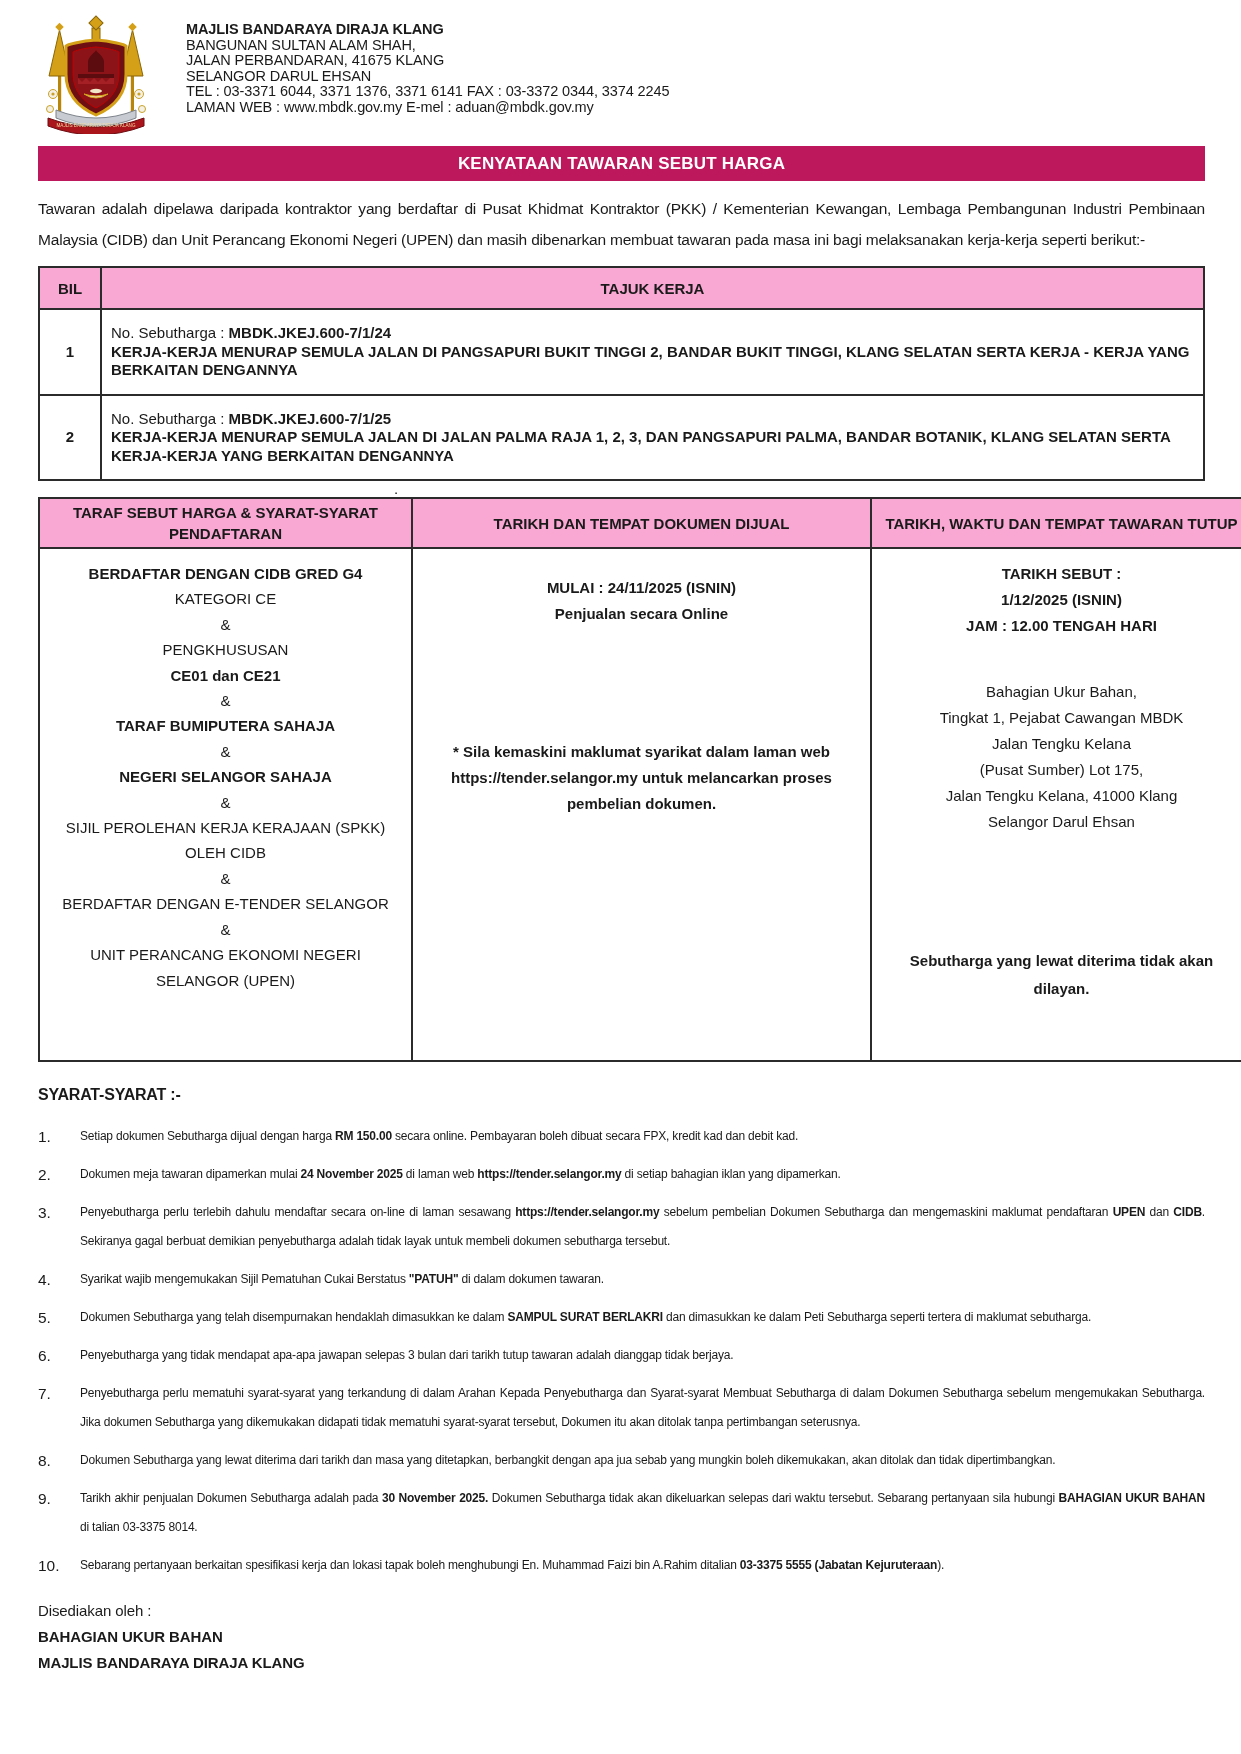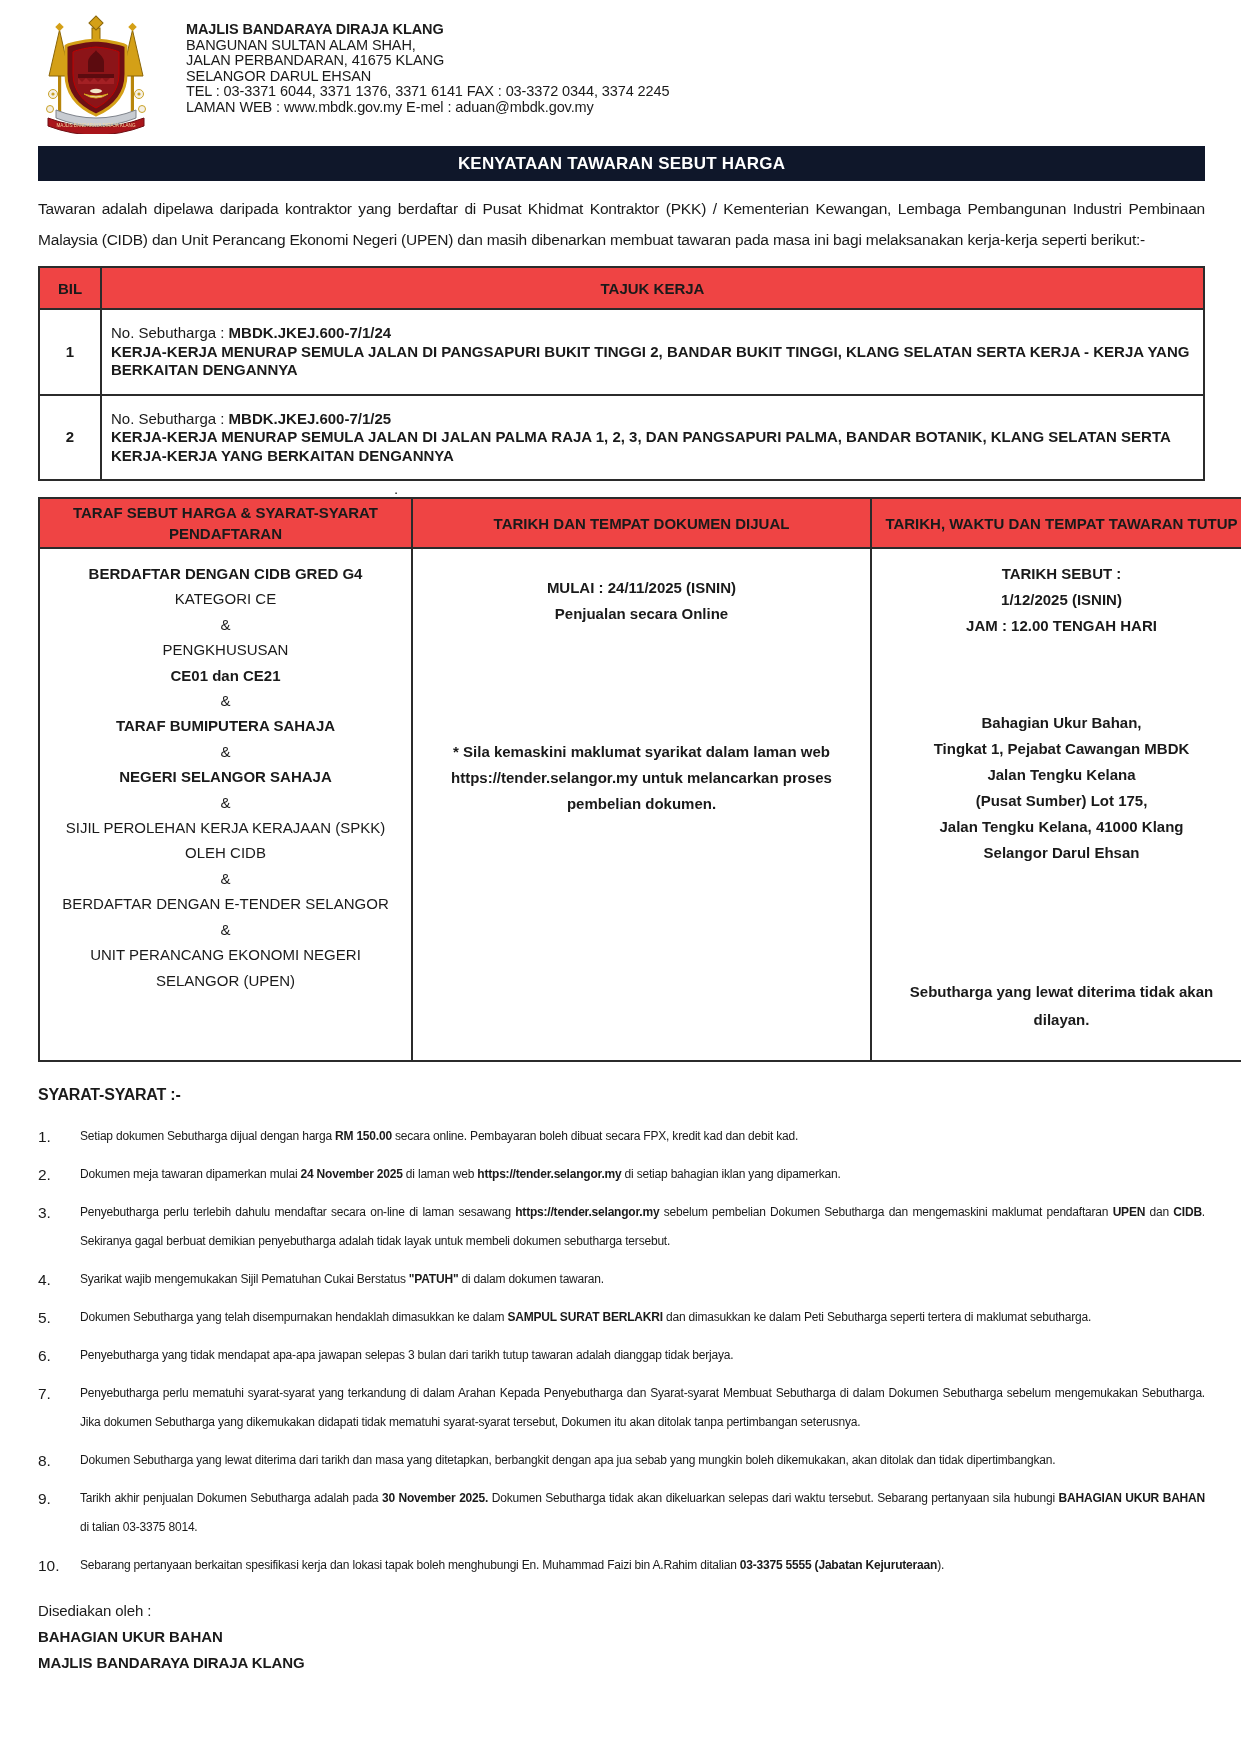--- a/index.html
+++ b/index.html
@@ -7,51 +7,51 @@
   .page{padding:14px 36px 0 38px;}
 
   
   .header-row{display:flex;gap:32px;align-items:flex-start;height:122px;}
   .logo{width:116px;height:120px;flex:0 0 116px;}
   .hdr-text{padding-top:8px;}
   .hdr-text div{font-size:14.5px;line-height:15.6px;letter-spacing:-0.1px;}
   .hdr-org{font-weight:bold;font-size:15px;}
 
   
-  .title-bar{margin-top:10px;height:35px;background:#0f172a;color:#ffffff;
+  .title-bar{margin-top:10px;height:35px;background:#be185d;color:#ffffff;
     font-weight:bold;font-size:17px;text-align:center;line-height:35px;letter-spacing:0.2px;}
 
   
   .intro{margin-top:12px;font-size:15.5px;line-height:31px;text-align:justify;letter-spacing:-0.2px;}
 
   
   table{border-collapse:collapse;width:1167px;table-layout:fixed;}
   th,td{border:2px solid #2b2b2b;vertical-align:top;}
-  th{background:#ef4444;font-size:15px;font-weight:bold;text-align:center;vertical-align:middle;padding:2px 8px;}
+  th{background:#f9a8d4;font-size:15px;font-weight:bold;text-align:center;vertical-align:middle;padding:2px 8px;}
 
   .jobs-table{margin-top:11px;}
   .jobs-table th{height:36px;}
   .col-bil{width:44px;}
   .jobs-table td{padding:14px 9px;font-size:15px;line-height:18.5px;}
   .jobs-table td.bil{ text-align:center;vertical-align:middle;font-weight:bold;padding:0;}
   .job-title{font-weight:bold;}
   .bold{font-weight:bold;}
 
   .dot-row{height:16px;font-size:15px;line-height:16px;}
   .dot-row span{margin-left:356px;}
 
   .info-table th{height:44px;line-height:21px;}
   .col-taraf{width:355px;}
   .col-dokumen{width:441px;}
   .col-tutup{width:363px;}
   .info-table td{height:487px;padding:12px 10px;font-size:15px;text-align:center;}
   .taraf-line{line-height:25.4px;}
   .c2-line,.c3-line{line-height:26px;}
   .note{margin-top:112px;font-weight:bold;line-height:26px;}
-  .addr{margin-top:71px;font-weight:bold;}
+  .addr{margin-top:40px;}
   .late{margin-top:112px;font-weight:bold;line-height:28px;}
 
   
   .syarat-heading{margin-top:24px;font-size:16px;font-weight:bold;letter-spacing:-0.2px;}
   .syarat-list{margin-top:18px;}
   .item{display:flex;margin-bottom:9px;}
   .num{width:42px;flex:0 0 42px;font-size:15.5px;line-height:29px;}
   .txt{flex:1;font-size:12px;line-height:29px;text-align:justify;letter-spacing:-0.2px;}
 
   

